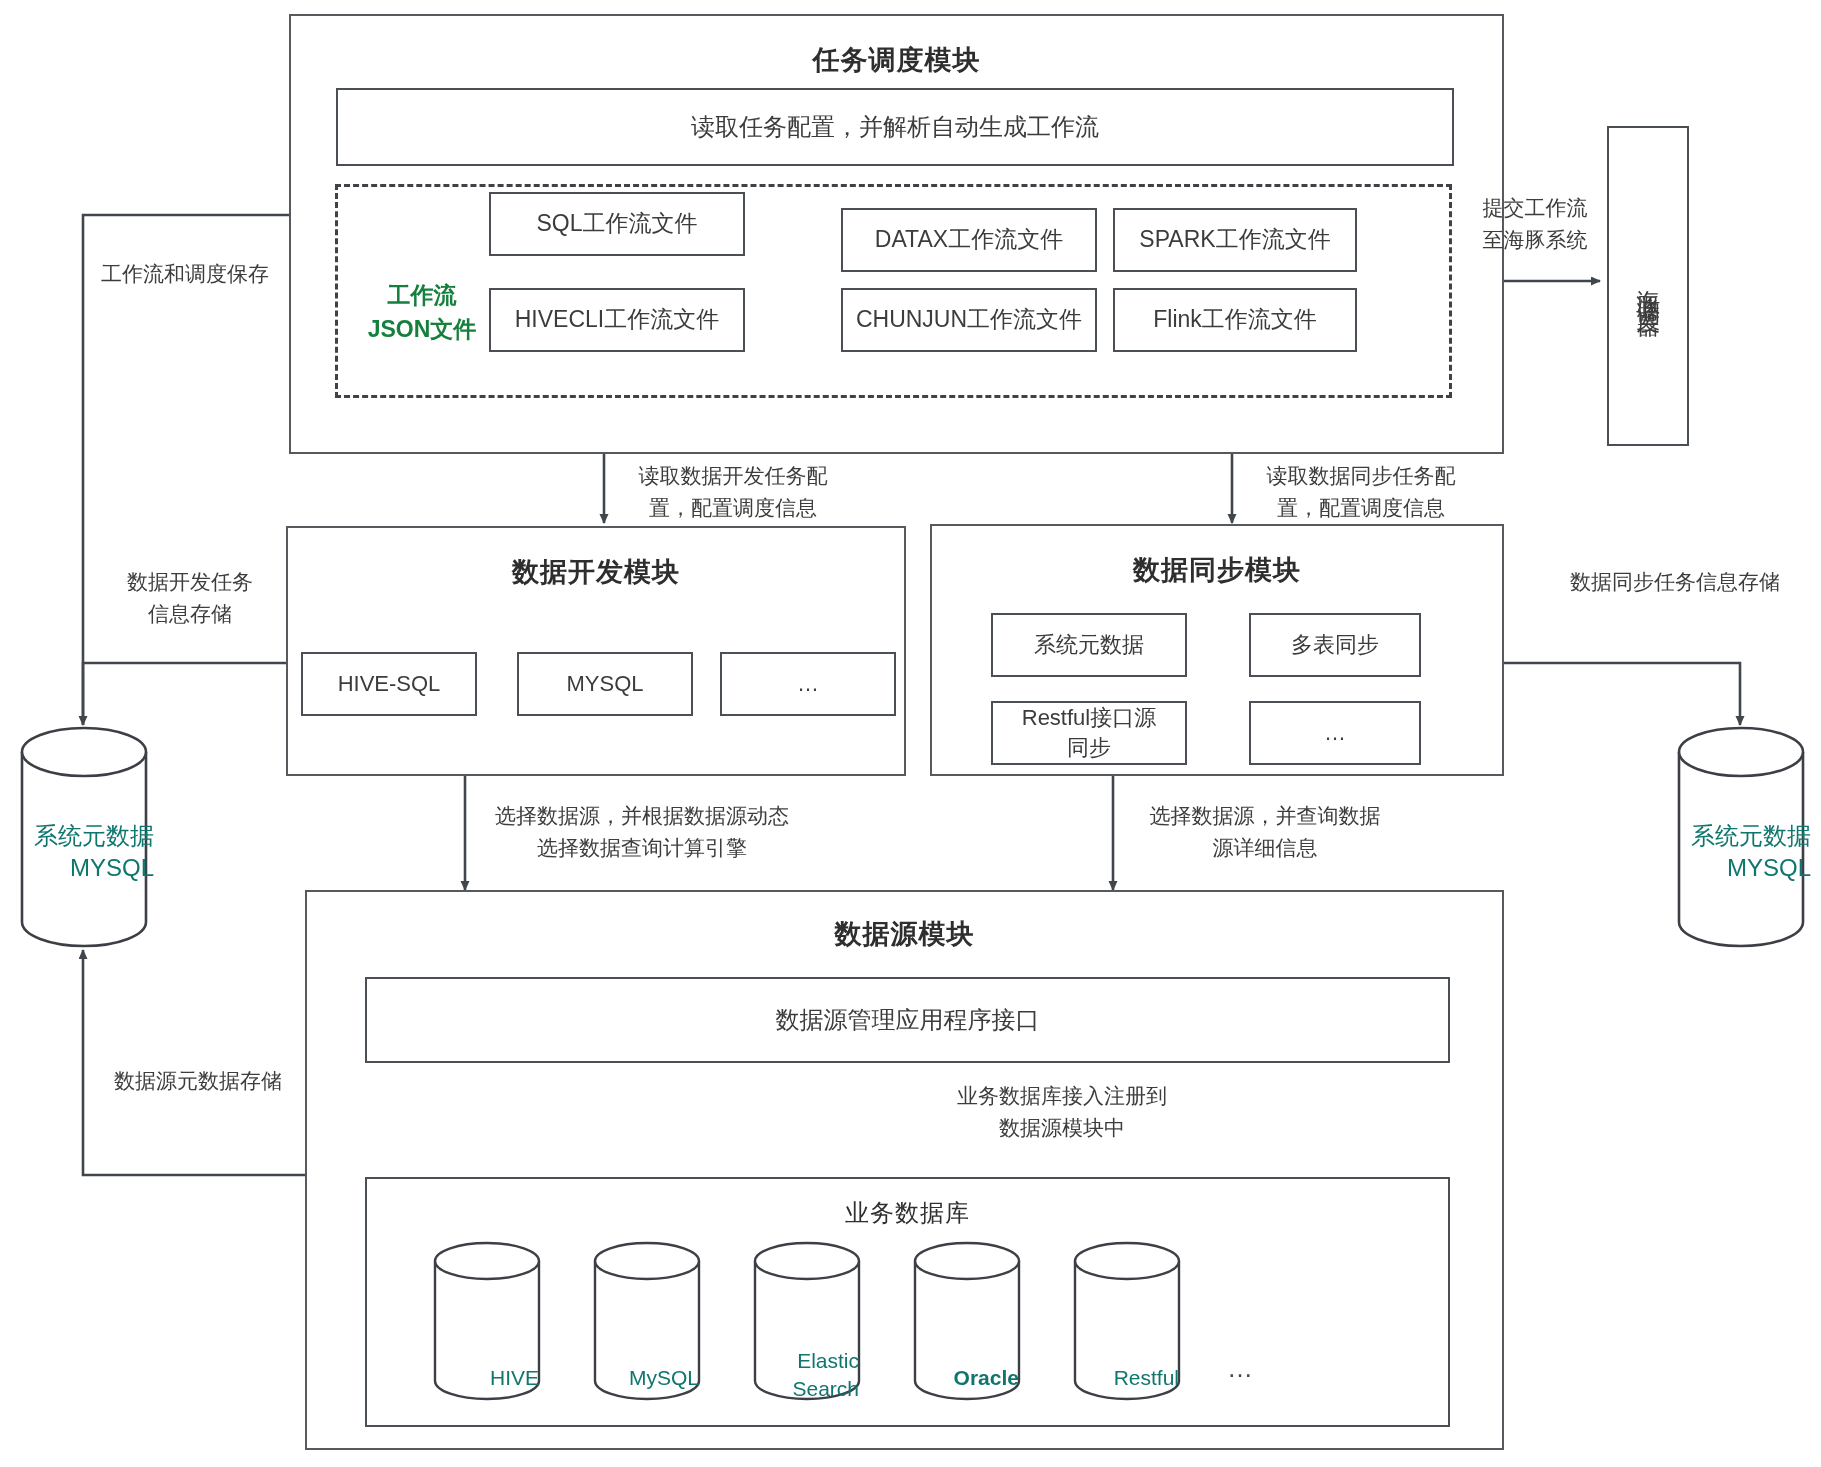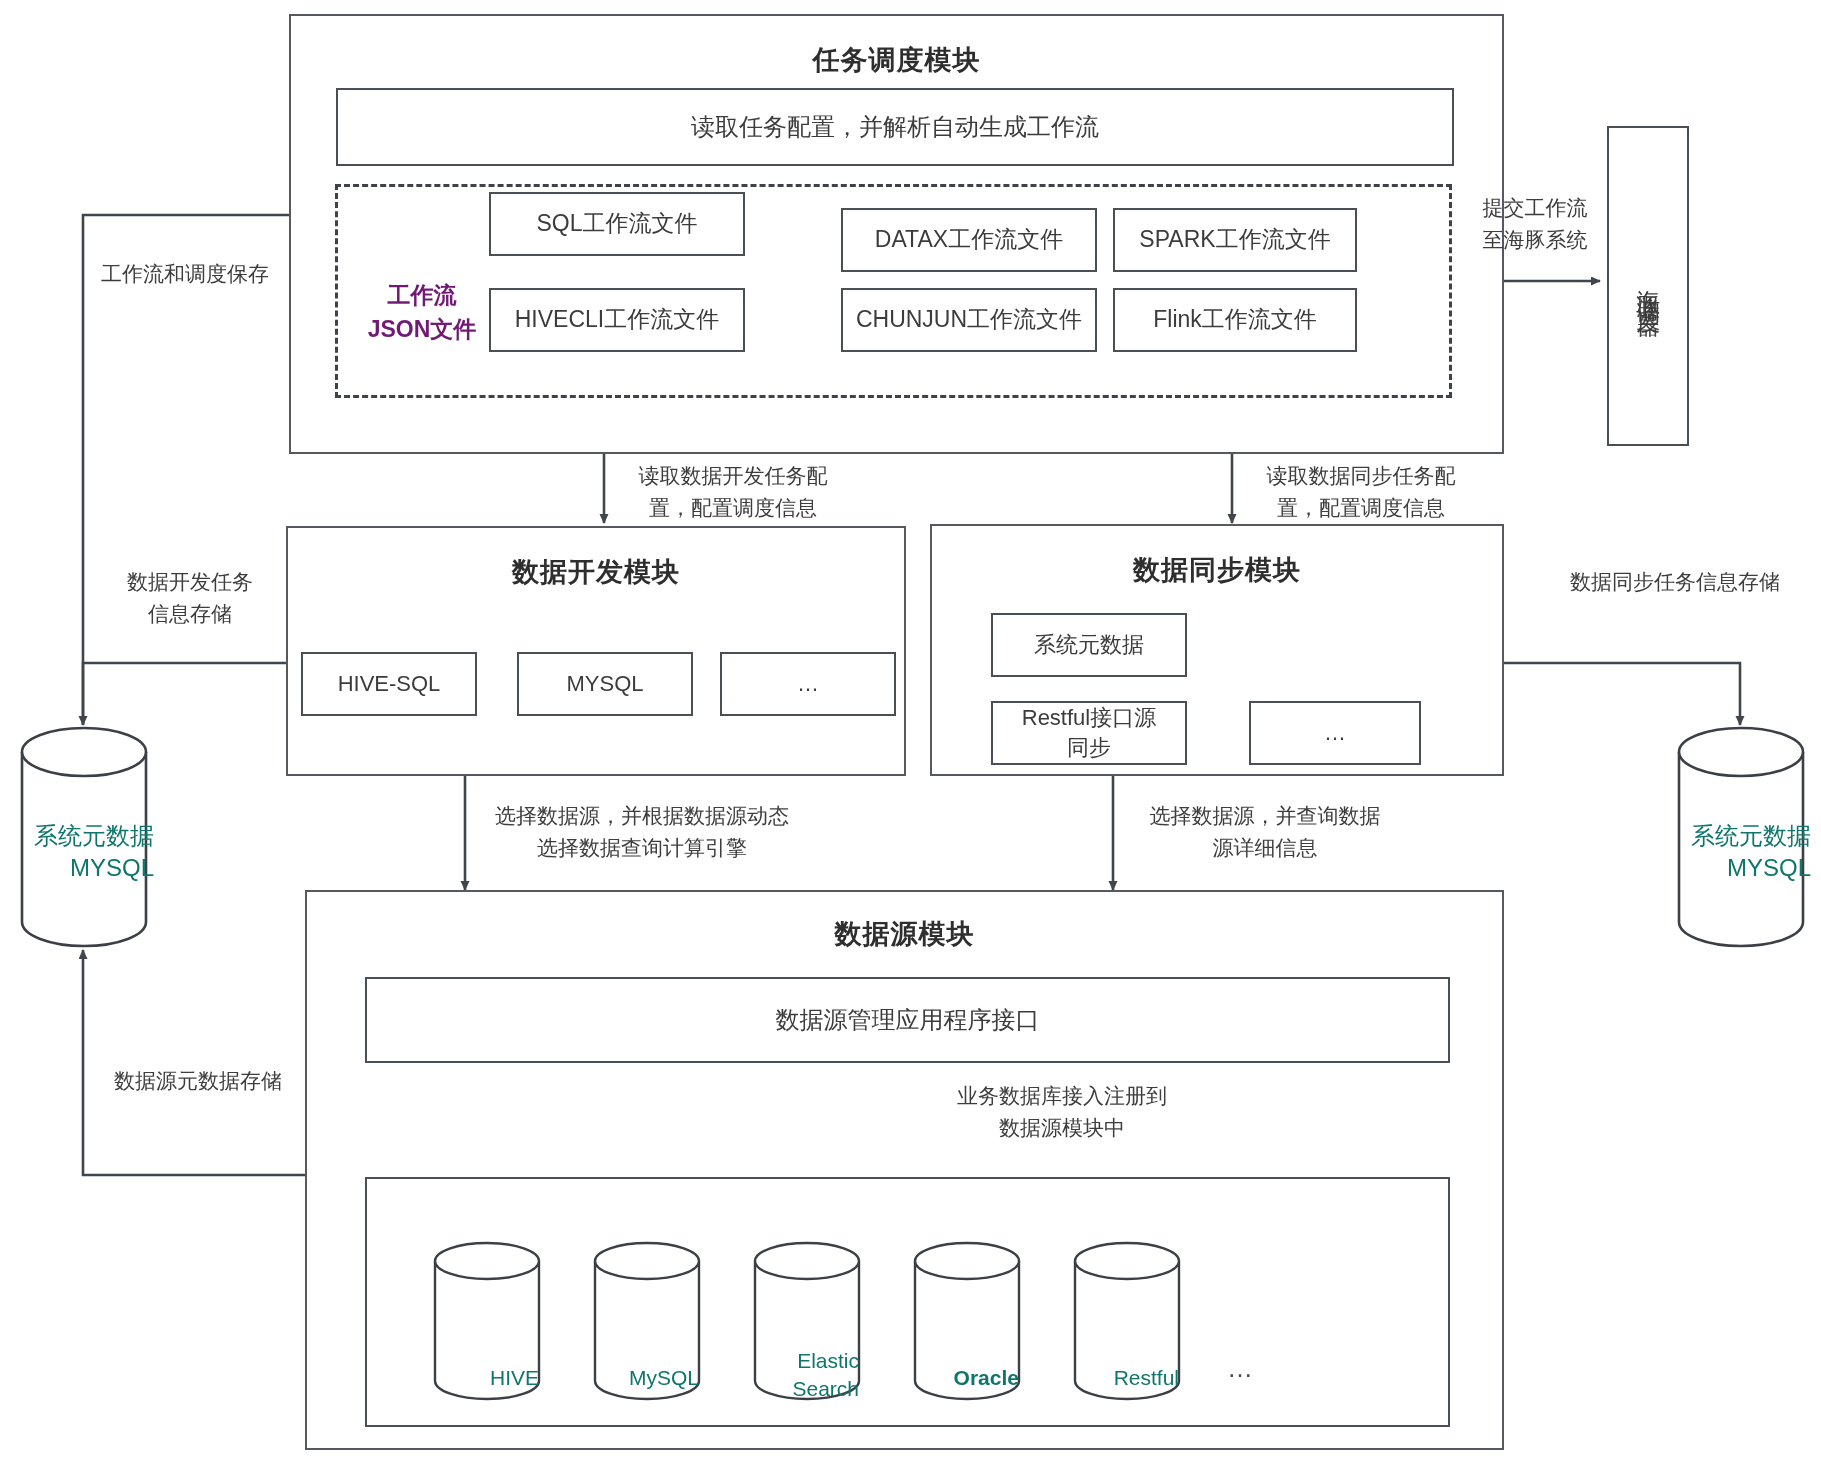--- a/index.html
+++ b/index.html
@@ -51,21 +51,21 @@
     box-sizing: border-box;
     border: 3px dashed #3f4348;
     background: transparent;
   }
   .wf-label {
     position: absolute;
     font-weight: bold;
     font-size: 23px;
     line-height: 1.45;
     text-align: center;
-    color: #701a75;
+    color: #15803d;
   }
   .inner-box {
     font-size: 23px;
   }
   .small-box {
     font-size: 22px;
   }
   .strip-box {
     font-size: 24px;
   }
@@ -174,33 +174,35 @@
   <div class="box module-outer" style="left:286px; top:526px; width:620px; height:250px;">
     <div class="module-title" style="top:26px;">数据开发模块</div>
     <div class="box small-box" style="left:13px; top:124px; width:176px; height:64px;">HIVE-SQL</div>
     <div class="box small-box" style="left:229px; top:124px; width:176px; height:64px;">MYSQL</div>
     <div class="box small-box" style="left:432px; top:124px; width:176px; height:64px;">…</div>
   </div>
 
   <div class="box module-outer" style="left:930px; top:524px; width:574px; height:252px;">
     <div class="module-title" style="top:26px;">数据同步模块</div>
     <div class="box small-box" style="left:59px; top:87px; width:196px; height:64px;">系统元数据</div>
+    <div class="box small-box" style="left:317px; top:87px; width:172px; height:64px;">多表同步</div>
     <div class="box small-box" style="left:59px; top:175px; width:196px; height:64px; white-space:pre-line;">
       <span>Restful接口源
 同步</span>
     </div>
     <div class="box small-box" style="left:317px; top:175px; width:172px; height:64px;">…</div>
   </div>
 
   <div class="box module-outer" style="left:305px; top:890px; width:1199px; height:560px;">
     <div class="module-title" style="top:24px;">数据源模块</div>
 
     <div class="box strip-box" style="left:58px; top:85px; width:1085px; height:86px;">数据源管理应用程序接口</div>
 
     <div class="box" style="left:58px; top:285px; width:1085px; height:250px; display:block;">
+      <div class="module-title" style="top:18px; font-weight:normal; font-size:24px;">业务数据库</div>
 
       <svg style="position:absolute; left:60px; top:62px;" width="980" height="170" viewBox="0 0 980 170" xmlns="http://www.w3.org/2000/svg">
         <g fill="#ffffff" stroke="#3c4046" stroke-width="2.4">
 
           <path d="M8,20 L8,140 a52,18 0 0 0 104,0 L112,20"></path>
           <ellipse cx="60" cy="20" rx="52" ry="18"></ellipse>
 
           <path d="M168,20 L168,140 a52,18 0 0 0 104,0 L272,20"></path>
           <ellipse cx="220" cy="20" rx="52" ry="18"></ellipse>
 

